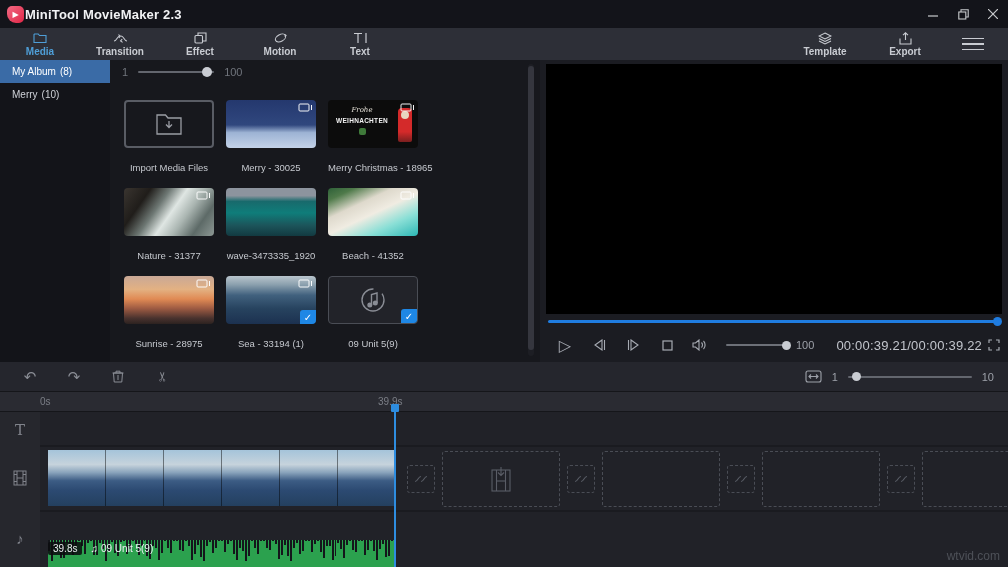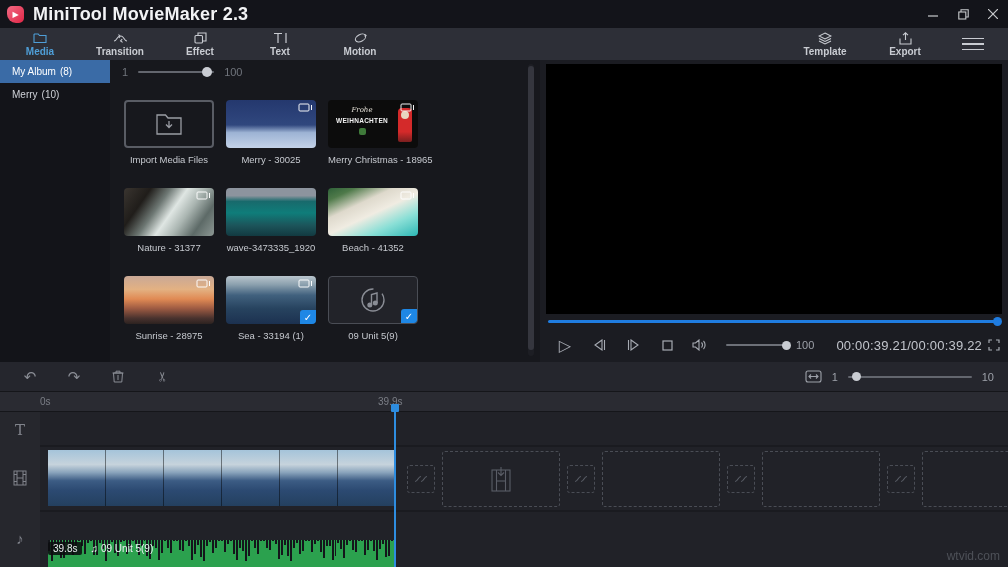--- a/index.html
+++ b/index.html
@@ -6,21 +6,21 @@
   html,body { width:1008px; height:567px; overflow:hidden; background:#101116;
     font-family:"Liberation Sans", sans-serif; }
   .app { position:absolute; inset:0; width:1008px; height:567px; background:#17181d; overflow:hidden; }
 
   
   .titlebar { position:absolute; left:0; top:0; width:1008px; height:28px; background:#13141a;
     display:flex; align-items:center; }
   .logo { width:17px; height:17px; margin-left:7px; border-radius:5px 5px 5px 9px;
     background:linear-gradient(135deg,#f26a84,#e02646); display:flex; align-items:center; justify-content:center;
     color:#fff; font-size:8px; }
-  .app-title { color:#f2f3f5; font-size:18px; font-weight:bold; margin-left:9px; letter-spacing:.2px; }
+  .app-title { color:#f2f3f5; font-size:13px; font-weight:bold; margin-left:1px; letter-spacing:.2px; }
   .win-controls { margin-left:auto; display:flex; align-items:center; height:100%; }
   .winbtn { width:30px; height:100%; display:flex; align-items:center; justify-content:center; color:#c8cacd; }
   .winbtn svg { display:block; }
 
   
   .toolbar { position:absolute; left:0; top:28px; width:1008px; height:32px; background:#2d2f37;
     display:flex; align-items:center; }
   .tab { width:80px; height:32px; display:flex; flex-direction:column; align-items:center; justify-content:center; gap:1px; }
   .tab .ticon { height:14px; display:flex; align-items:center; color:#c9ccd2; }
   .tab .tlabel { font-size:10px; color:#c9ccd2; font-weight:bold; }
@@ -38,21 +38,21 @@
   .side-item { height:23px; display:flex; align-items:center; padding-left:12px; color:#cfd2d8; font-size:10px; }
   .side-item .cnt { margin-left:4px; }
   .side-item.active { background:#3a6ba6; color:#fff; }
   .media-content { position:absolute; left:110px; top:0; width:430px; height:302px; }
   .media-zoom { position:absolute; left:12px; top:6px; display:flex; align-items:center; gap:10px; color:#70747c; font-size:11px; }
   .hslider { position:relative; width:76px; height:2px; background:#63666e; border-radius:2px; }
   .hslider .knob { position:absolute; top:-4px; width:10px; height:10px; border-radius:50%; background:#c9ccd2; }
   .media-grid { position:absolute; left:14px; top:40px; width:400px; }
   .tile { position:absolute; width:90px; }
   .thumb { position:relative; width:90px; height:48px; border-radius:4px; background:#222329; overflow:hidden; }
-  .tile-label { margin-top:6px; width:90px; text-align:center; font-size:9.5px; color:#c6c9cf; white-space:nowrap; }
+  .tile-label { margin-top:14px; width:90px; text-align:center; font-size:9.5px; color:#c6c9cf; white-space:nowrap; }
   .thumb.import { background:transparent; border:2px solid #595c64; display:flex; align-items:center; justify-content:center; color:#9a9da4; }
   .thumb.music-thumb { border:1px solid #4a4d55; display:flex; align-items:center; justify-content:center; color:#8a8d95; }
   .badge { position:absolute; top:3px; right:3px; color:#fff; opacity:.95; }
   .check { position:absolute; right:0; bottom:0; width:16px; height:14px; background:#1e87e5; border-radius:3px 0 2px 0;
     color:#fff; font-size:10px; display:flex; align-items:center; justify-content:center; }
   .th-merry { background:linear-gradient(180deg,#24386e 0%,#30477e 52%,#9db3d4 68%,#c3d2e8 100%); }
   .th-santa { background:#0c0c0c; }
   .santa-line1 { position:absolute; top:6px; left:0; right:22px; text-align:center; color:#e8e4da; font-size:7px; font-style:italic; font-family:"DejaVu Serif",serif; }
   .santa-line2 { position:absolute; top:17px; left:0; right:22px; text-align:center; color:#f2f2f2; font-size:6.5px; font-weight:bold; letter-spacing:.3px; }
   .santa-dot { position:absolute; top:28px; left:31px; width:7px; height:7px; background:#3f7a3a; border-radius:2px; }
@@ -178,35 +178,35 @@
       <span class="ticon">
         <svg width="13" height="12" viewBox="0 0 13 12" fill="none" stroke="currentColor" stroke-width="1.1">
             <rect x="1" y="3.5" width="7.5" height="7.5" rx="1"></rect>
             <path d="M4 3.5 V1 H12 V9 H8.5"></path>
           </svg>
       </span>
       <span class="tlabel">Effect</span>
     </div>
     <div class="tab">
       <span class="ticon">
+        <svg width="13" height="12" viewBox="0 0 13 12" fill="none" stroke="currentColor" stroke-width="1.1">
+            <ellipse cx="6.5" cy="6" rx="5.5" ry="3.4" transform="rotate(-28 6.5 6)"></ellipse>
+            <path d="M10.6 2.6 L12 3.4 L10.8 4.6"></path>
+          </svg>
+      </span>
+      <span class="tlabel">Motion</span>
+    </div>
+    <div class="tab">
+      <span class="ticon">
         <svg width="15" height="12" viewBox="0 0 15 12" fill="none" stroke="currentColor" stroke-width="1.2">
             <path d="M1 1.5 H9 M5 1.5 V11"></path>
             <line x1="13" y1="1" x2="13" y2="11"></line>
           </svg>
       </span>
       <span class="tlabel">Text</span>
-    </div>
-    <div class="tab">
-      <span class="ticon">
-        <svg width="13" height="12" viewBox="0 0 13 12" fill="none" stroke="currentColor" stroke-width="1.1">
-            <ellipse cx="6.5" cy="6" rx="5.5" ry="3.4" transform="rotate(-28 6.5 6)"></ellipse>
-            <path d="M10.6 2.6 L12 3.4 L10.8 4.6"></path>
-          </svg>
-      </span>
-      <span class="tlabel">Motion</span>
     </div>
     <div class="toolbar-right">
       <div class="rtool">
         <span class="ticon">
           <svg width="14" height="13" viewBox="0 0 14 13" fill="none" stroke="currentColor" stroke-width="1.1">
               <path d="M7 1 L13 4 L7 7 L1 4 Z"></path>
               <path d="M1 6.5 L7 9.5 L13 6.5"></path>
               <path d="M1 9 L7 12 L13 9"></path>
             </svg>
         </span>

